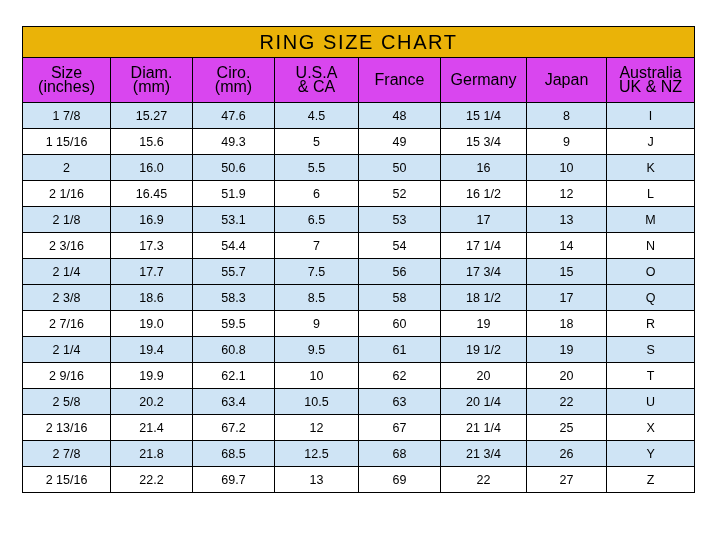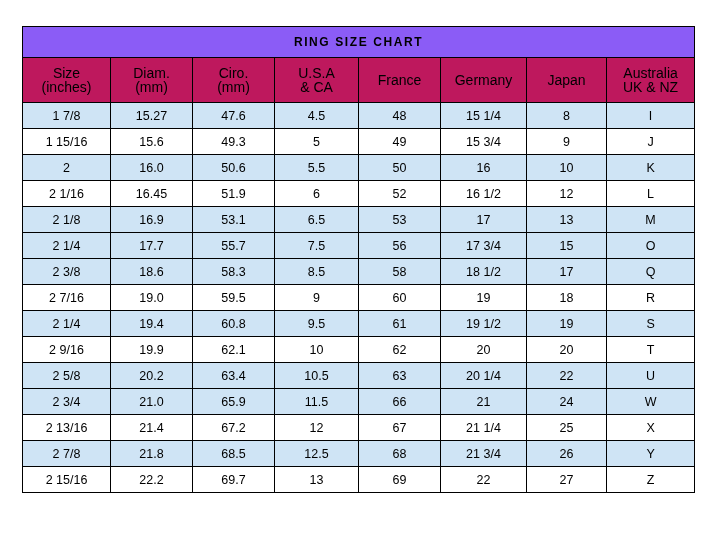--- a/index.html
+++ b/index.html
@@ -28,30 +28,30 @@
   }
   table.chart td, table.chart th {
     border: 1px solid #000000;
     text-align: center;
     vertical-align: middle;
     font-weight: normal;
     padding: 0;
   }
   tr.title-row td {
     height: 30px;
-    font-size: 12px;
-    font-weight: bold;
+    font-size: 20px;
+    font-weight: normal;
     letter-spacing: 1.6px;
-    background: #8b5cf6;
+    background: #eab308;
   }
   tr.header-row td {
     height: 44px;
-    font-size: 14px;
+    font-size: 16px;
     line-height: 14px;
-    background: #be185d;
+    background: #d946ef;
     margin-left: 30px;
   }
   tr.data-row td {
     height: 25px;
     font-size: 12.5px;
   }
   tr.shaded td {
     background: #cfe4f5;
   }
   tr.plain td {
@@ -154,20 +154,30 @@
         <tr class="data-row shaded">
           <td>2 1/8</td>
           <td>16.9</td>
           <td>53.1</td>
           <td>6.5</td>
           <td>53</td>
           <td>17</td>
           <td>13</td>
           <td>M</td>
         </tr>
+        <tr class="data-row plain">
+          <td>2 3/16</td>
+          <td>17.3</td>
+          <td>54.4</td>
+          <td>7</td>
+          <td>54</td>
+          <td>17 1/4</td>
+          <td>14</td>
+          <td>N</td>
+        </tr>
         <tr class="data-row shaded">
           <td>2 1/4</td>
           <td>17.7</td>
           <td>55.7</td>
           <td>7.5</td>
           <td>56</td>
           <td>17 3/4</td>
           <td>15</td>
           <td>O</td>
         </tr>
@@ -214,30 +224,20 @@
         <tr class="data-row shaded">
           <td>2 5/8</td>
           <td>20.2</td>
           <td>63.4</td>
           <td>10.5</td>
           <td>63</td>
           <td>20 1/4</td>
           <td>22</td>
           <td>U</td>
         </tr>
-        <tr class="data-row shaded">
-          <td>2 3/4</td>
-          <td>21.0</td>
-          <td>65.9</td>
-          <td>11.5</td>
-          <td>66</td>
-          <td>21</td>
-          <td>24</td>
-          <td>W</td>
-        </tr>
         <tr class="data-row plain">
           <td>2 13/16</td>
           <td>21.4</td>
           <td>67.2</td>
           <td>12</td>
           <td>67</td>
           <td>21 1/4</td>
           <td>25</td>
           <td>X</td>
         </tr>

